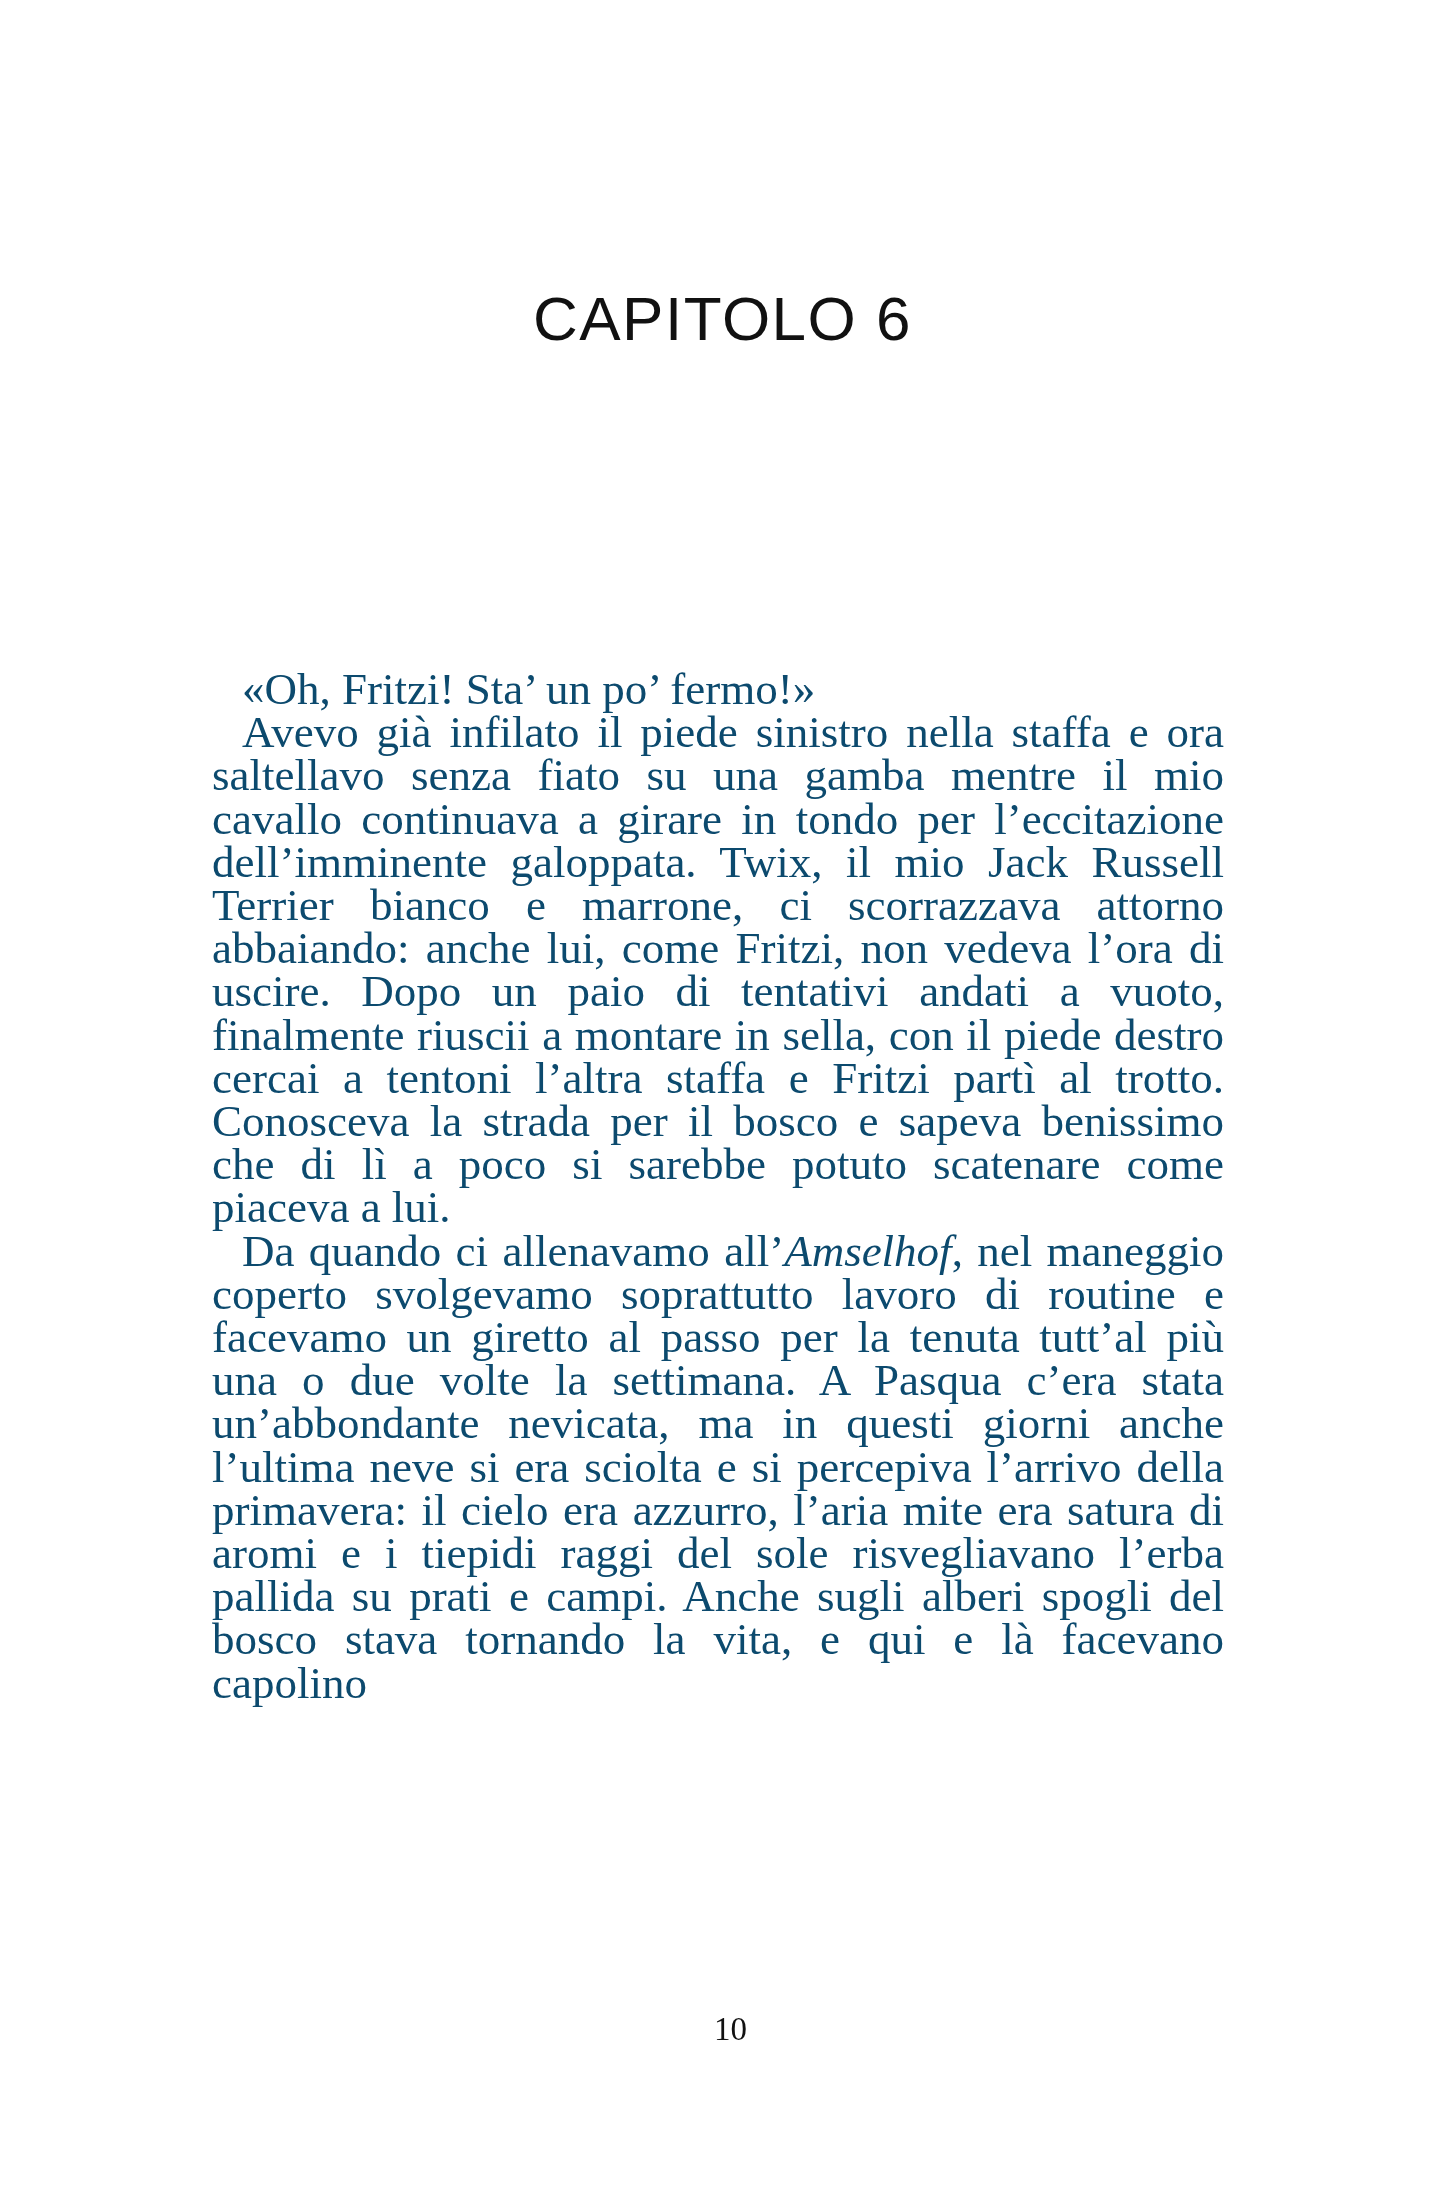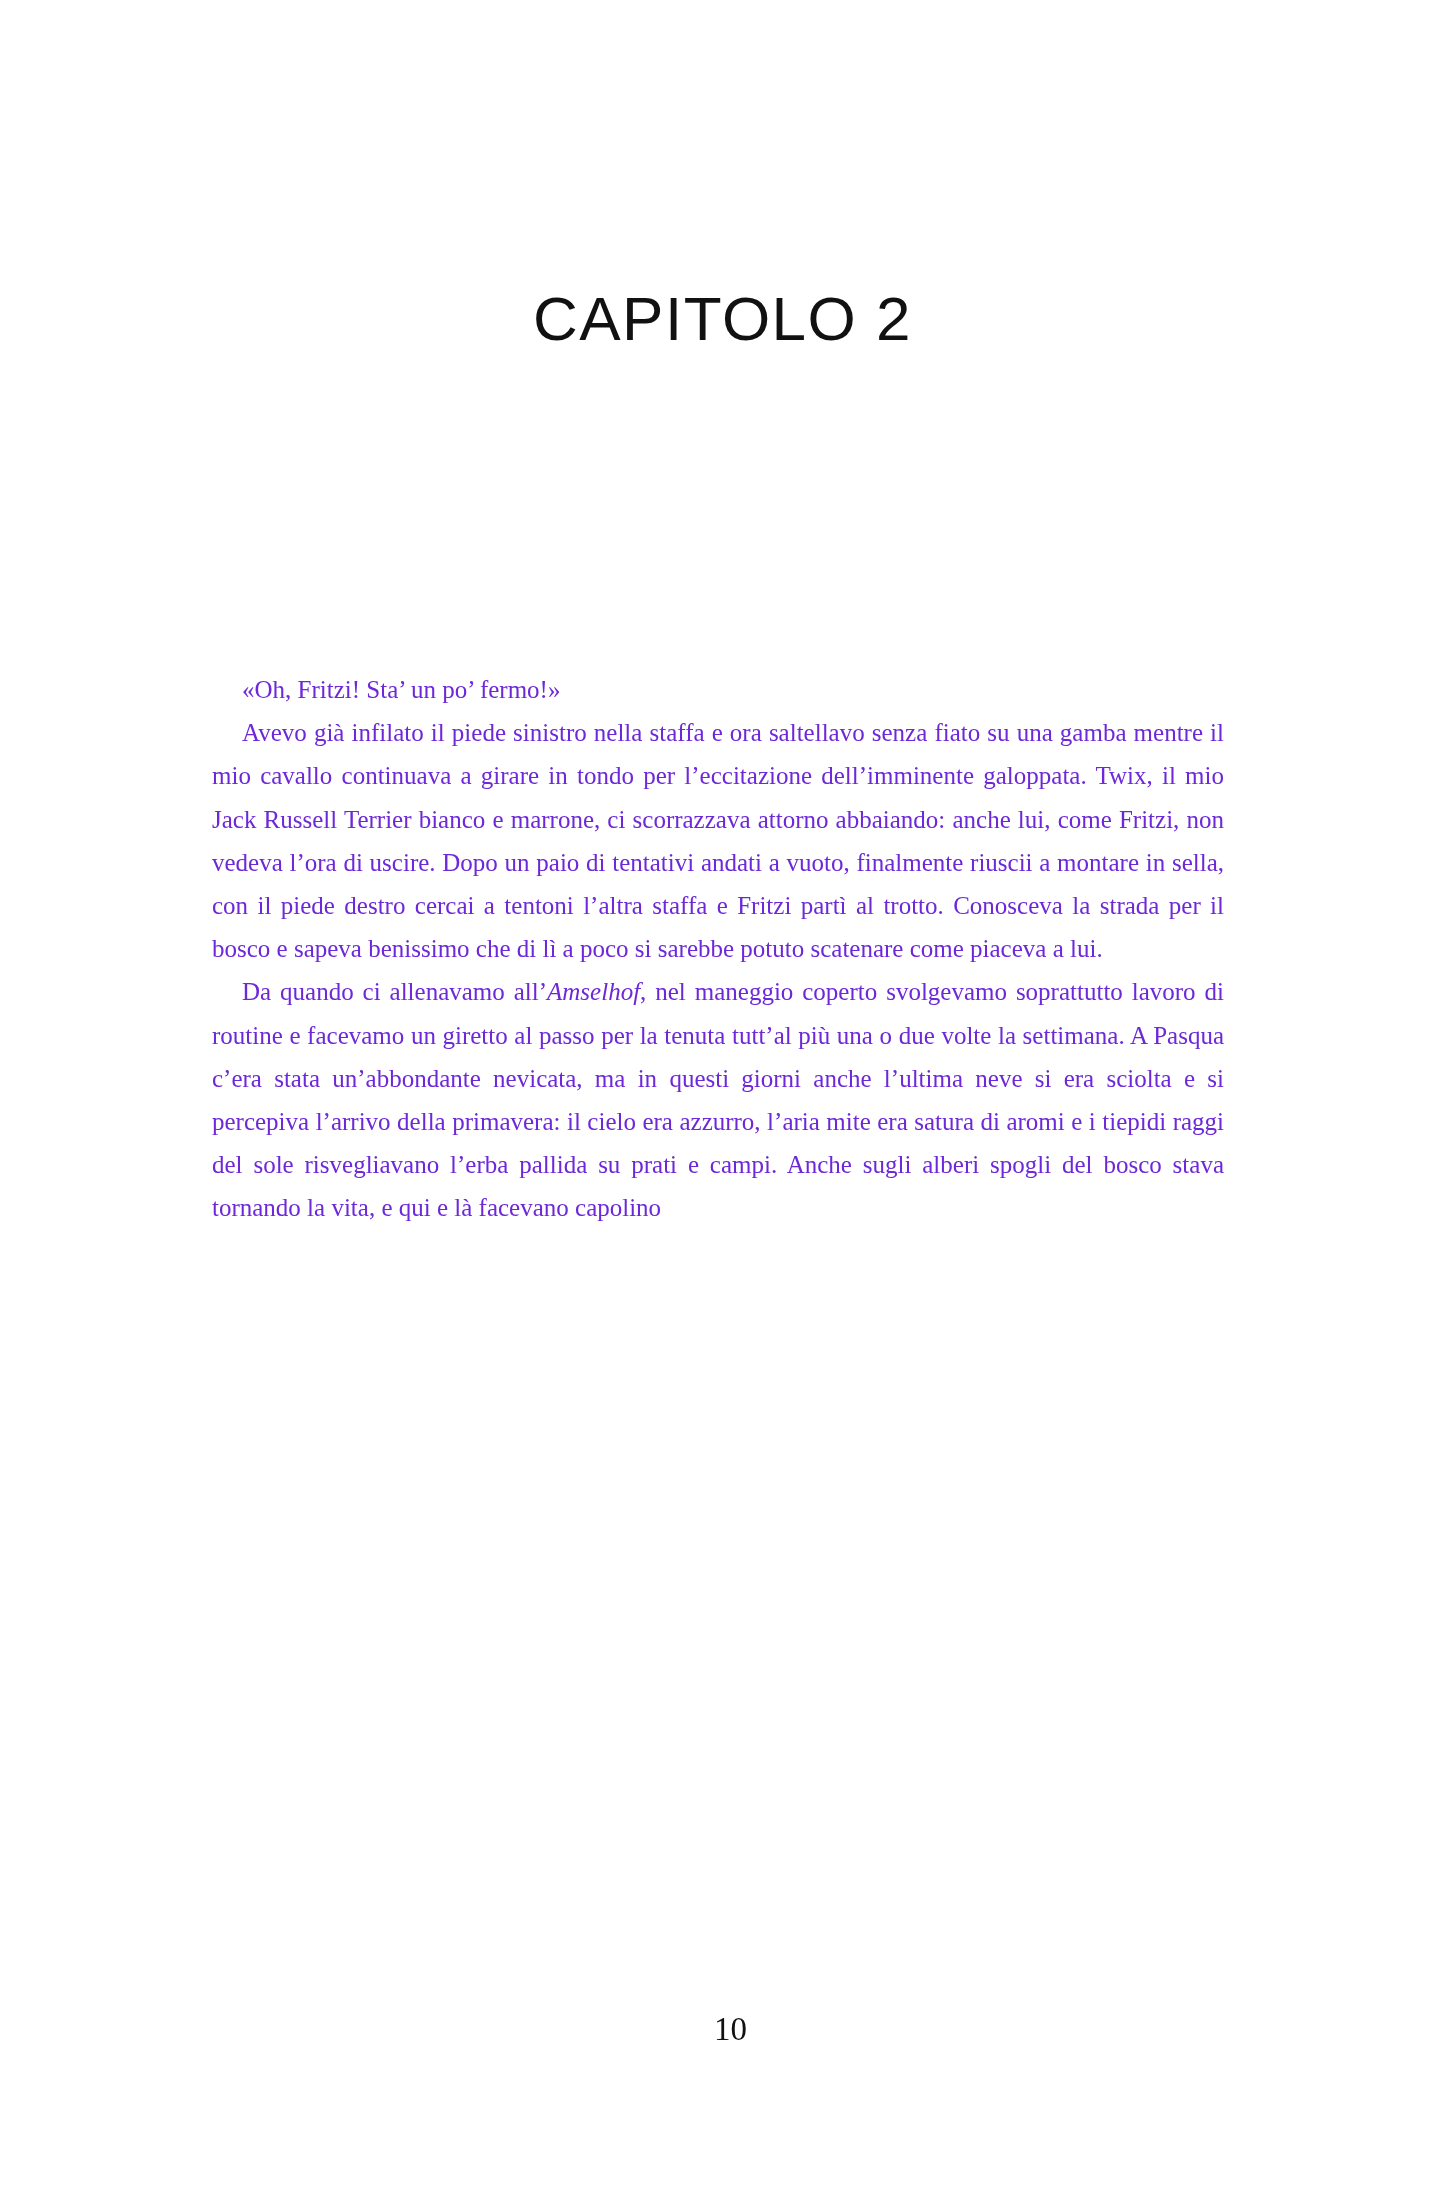--- a/index.html
+++ b/index.html
@@ -34,23 +34,23 @@
     white-space: pre;
   }
 
   
   .textblock {
     position: absolute;
     left: 212px;
     top: 668px;
     width: 1012px;
     font-family: "Liberation Serif", "DejaVu Serif", serif;
-    font-size: 25px;
+    font-size: 45px;
     line-height: 43.2px;
-    color: #6d28d9;
+    color: #0c4a6e;
     text-align: justify;
     text-justify: inter-word;
     -webkit-hyphens: none;
     hyphens: none;
   }
   .textblock p {
     margin: 0;
     text-indent: 30px;
     text-align: justify;
   }
@@ -73,21 +73,21 @@
     font-size: 33px;
     color: #111111;
     line-height: 1;
   }
 </style>
 </head>
 <body>
 
 <div class="page">
 
-  <h1 class="chapter-title">CAPITOLO 2</h1>
+  <h1 class="chapter-title">CAPITOLO 6</h1>
 
   <div class="textblock">
       <p><span>«Oh, Fritzi! Sta’ un po’ fermo!»</span><br><span style="display: inline-block; width: 30px;"></span><span>Avevo già infilato il piede sinistro nella staffa e ora saltellavo senza fiato su una gamba mentre il mio cavallo continuava a girare in tondo per l’eccitazione dell’imminente galoppata. Twix, il mio Jack Russell Terrier bianco e marrone, ci scorrazzava attorno abbaiando: anche lui, come Fritzi, non vedeva l’ora di uscire. Dopo un paio di tentativi andati a vuoto, finalmente riuscii a montare in sella, con il piede destro cercai a tentoni l’altra staffa e Fritzi partì al trotto. Conosceva la strada per il bosco e sapeva benissimo che di lì a poco si sarebbe potuto scatenare come piaceva a lui.</span></p>
       <p><span>Da quando ci allenavamo all’</span><em>Amselhof</em><span>, nel maneggio coperto svolgevamo soprattutto lavoro di routine e facevamo un giretto al passo per la tenuta tutt’al più una o due volte la settimana. A Pasqua c’era stata un’abbondante nevicata, ma in questi giorni anche l’ultima neve si era sciolta e si percepiva l’arrivo della primavera: il cielo era azzurro, l’aria mite era satura di aromi e i tiepidi raggi del sole risvegliavano l’erba pallida su prati e campi. Anche sugli alberi spogli del bosco stava tornando la vita, e qui e là facevano capolino</span></p>
     </div>
 
   <div class="folio">10</div>
 
 </div>
 

